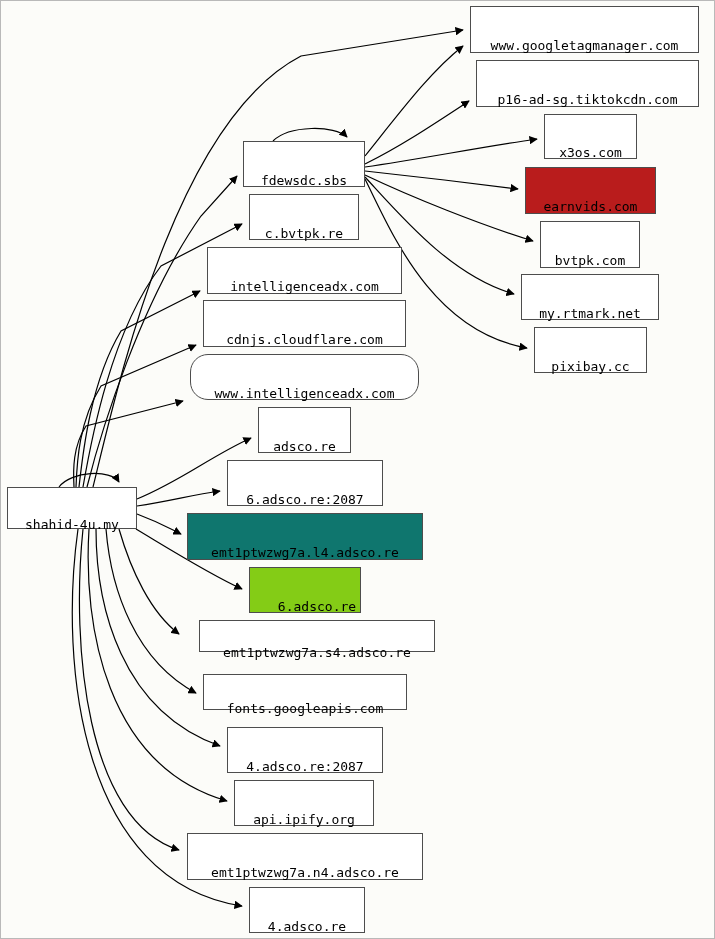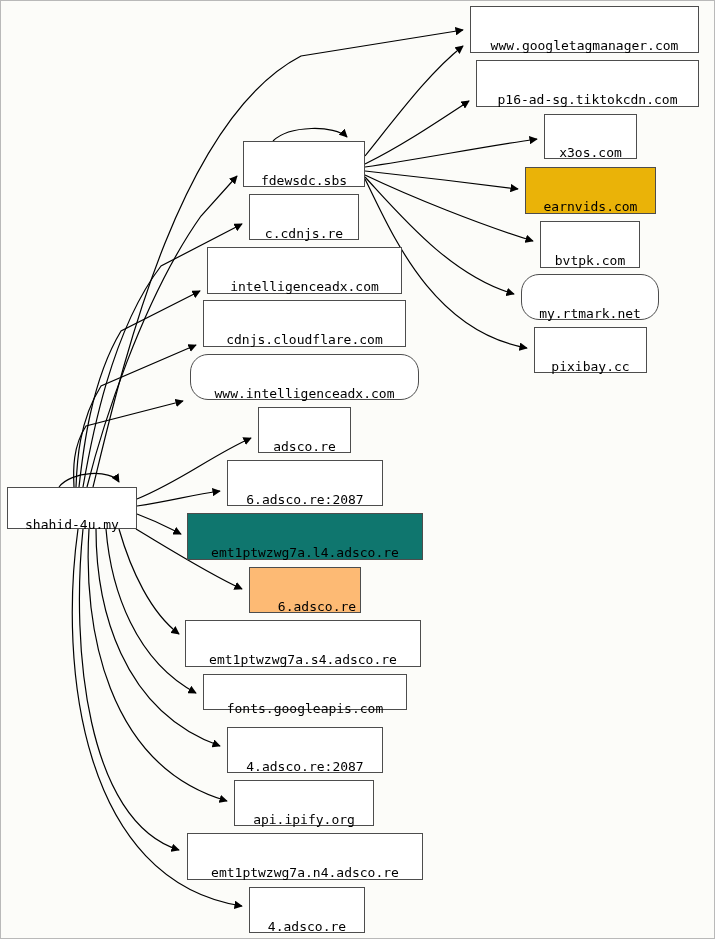--- a/index.html
+++ b/index.html
@@ -90,60 +90,60 @@
       </div>
       <div class="gnode" style="left: 469px; top: 5px; width: 229px; height: 47px; background: rgb(255, 255, 255); border-color: rgb(77, 77, 77);">
         <span class="gnode-label">www.googletagmanager.com</span>
       </div>
       <div class="gnode" style="left: 475px; top: 59px; width: 223px; height: 47px; background: rgb(255, 255, 255); border-color: rgb(77, 77, 77);">
         <span class="gnode-label">p16-ad-sg.tiktokcdn.com</span>
       </div>
       <div class="gnode" style="left: 543px; top: 113px; width: 93px; height: 45px; background: rgb(255, 255, 255); border-color: rgb(77, 77, 77);">
         <span class="gnode-label">x3os.com</span>
       </div>
-      <div class="gnode" style="left: 524px; top: 166px; width: 131px; height: 47px; background: #eab308; border-color: rgb(77, 77, 77);">
+      <div class="gnode" style="left: 524px; top: 166px; width: 131px; height: 47px; background: #b91c1c; border-color: rgb(77, 77, 77);">
         <span class="gnode-label">earnvids.com</span>
       </div>
       <div class="gnode" style="left: 539px; top: 220px; width: 100px; height: 47px; background: rgb(255, 255, 255); border-color: rgb(77, 77, 77);">
         <span class="gnode-label">bvtpk.com</span>
       </div>
-      <div class="gnode" style="left: 520px; top: 273px; width: 138px; height: 46px; background: rgb(255, 255, 255); border-color: rgb(77, 77, 77); border-radius: 18px;">
+      <div class="gnode" style="left: 520px; top: 273px; width: 138px; height: 46px; background: rgb(255, 255, 255); border-color: rgb(77, 77, 77);">
         <span class="gnode-label">my.rtmark.net</span>
       </div>
       <div class="gnode" style="left: 533px; top: 326px; width: 113px; height: 46px; background: rgb(255, 255, 255); border-color: rgb(77, 77, 77);">
         <span class="gnode-label">pixibay.cc</span>
       </div>
       <div class="gnode" style="left: 242px; top: 140px; width: 122px; height: 46px; background: rgb(255, 255, 255); border-color: rgb(77, 77, 77);">
         <span class="gnode-label">fdewsdc.sbs</span>
       </div>
       <div class="gnode" style="left: 248px; top: 193px; width: 110px; height: 46px; background: rgb(255, 255, 255); border-color: rgb(77, 77, 77);">
-        <span class="gnode-label">c.cdnjs.re</span>
+        <span class="gnode-label">c.bvtpk.re</span>
       </div>
       <div class="gnode" style="left: 206px; top: 246px; width: 195px; height: 47px; background: rgb(255, 255, 255); border-color: rgb(77, 77, 77);">
         <span class="gnode-label">intelligenceadx.com</span>
       </div>
       <div class="gnode" style="left: 202px; top: 299px; width: 203px; height: 47px; background: rgb(255, 255, 255); border-color: rgb(77, 77, 77);">
         <span class="gnode-label">cdnjs.cloudflare.com</span>
       </div>
       <div class="gnode" style="left: 189px; top: 353px; width: 229px; height: 46px; background: rgb(255, 255, 255); border-color: rgb(77, 77, 77); border-radius: 18px;">
         <span class="gnode-label">www.intelligenceadx.com</span>
       </div>
       <div class="gnode" style="left: 257px; top: 406px; width: 93px; height: 46px; background: rgb(255, 255, 255); border-color: rgb(77, 77, 77);">
         <span class="gnode-label">adsco.re</span>
       </div>
       <div class="gnode" style="left: 226px; top: 459px; width: 156px; height: 46px; background: rgb(255, 255, 255); border-color: rgb(77, 77, 77);">
         <span class="gnode-label">6.adsco.re:2087</span>
       </div>
       <div class="gnode" style="left: 186px; top: 512px; width: 236px; height: 47px; background: #0f766e; border-color: rgb(77, 77, 77);">
         <span class="gnode-label">emt1ptwzwg7a.l4.adsco.re</span>
       </div>
-      <div class="gnode" style="left: 248px; top: 566px; width: 112px; height: 46px; background: #fdba74; border-color: rgb(77, 77, 77); padding-left: 24px;">
+      <div class="gnode" style="left: 248px; top: 566px; width: 112px; height: 46px; background: #84cc16; border-color: rgb(77, 77, 77); padding-left: 24px;">
         <span class="gnode-label">6.adsco.re</span>
       </div>
-      <div class="gnode" style="left: 184px; top: 619px; width: 236px; height: 47px; background: rgb(255, 255, 255); border-color: rgb(77, 77, 77);">
+      <div class="gnode" style="left: 198px; top: 619px; width: 236px; height: 32px; background: rgb(255, 255, 255); border-color: rgb(77, 77, 77);">
         <span class="gnode-label">emt1ptwzwg7a.s4.adsco.re</span>
       </div>
       <div class="gnode" style="left: 202px; top: 673px; width: 204px; height: 36px; background: rgb(255, 255, 255); border-color: rgb(77, 77, 77);">
         <span class="gnode-label">fonts.googleapis.com</span>
       </div>
       <div class="gnode" style="left: 226px; top: 726px; width: 156px; height: 46px; background: rgb(255, 255, 255); border-color: rgb(77, 77, 77);">
         <span class="gnode-label">4.adsco.re:2087</span>
       </div>
       <div class="gnode" style="left: 233px; top: 779px; width: 140px; height: 46px; background: rgb(255, 255, 255); border-color: rgb(77, 77, 77);">
         <span class="gnode-label">api.ipify.org</span>

